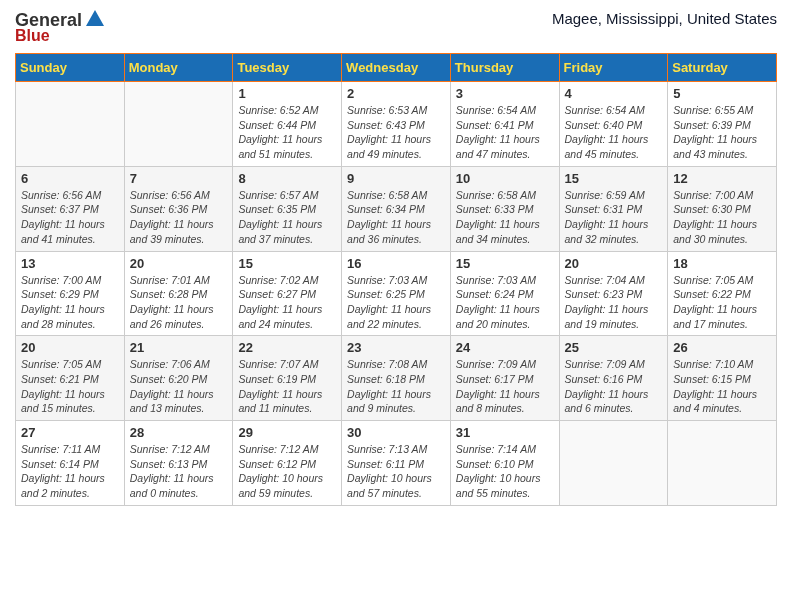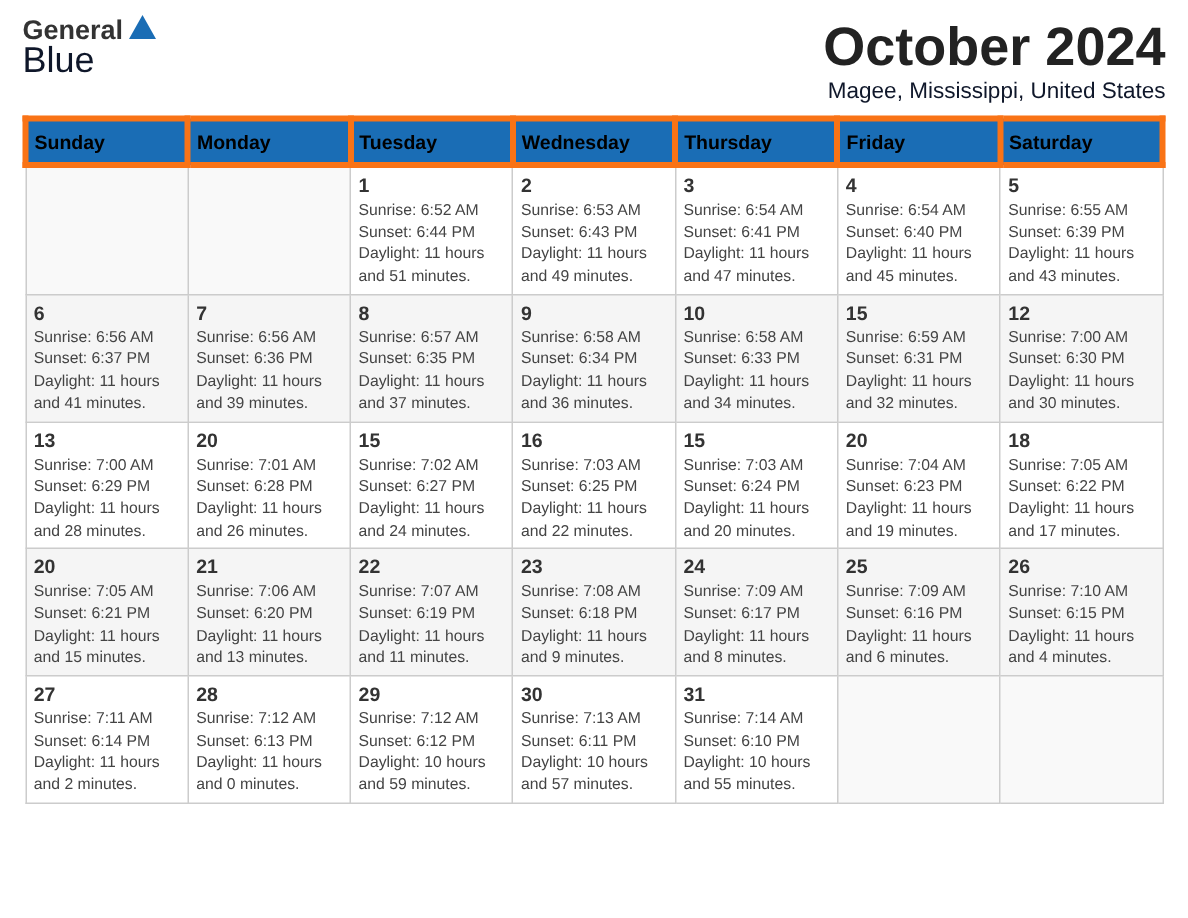--- a/index.html
+++ b/index.html
@@ -37,26 +37,26 @@
       font-size: 15px;
       color: #0f172a;
     }
     table {
       width: 100%;
       border-collapse: collapse;
       table-layout: fixed;
     }
     th {
       background-color: #1a6db5;
-      color: #000000;
+      color: #fde047;
       font-size: 13px;
       font-weight: bold;
       padding: 6px 4px;
       text-align: left;
-      border: 4px solid #f97316;
+      border: 1px solid #f97316;
     }
     td {
       border: 1px solid #ccc;
       vertical-align: top;
       padding: 4px 5px;
       font-size: 11px;
       color: #333;
       height: 80px;
       background: #fff;
     }
@@ -72,37 +72,37 @@
     .day-number {
       font-size: 13px;
       font-weight: bold;
       display: block;
       margin-bottom: 2px;
     }
     .day-info {
       font-size: 10.5px;
       line-height: 1.4;
       color: #444;
+      font-style: italic;
     }
   </style>
 </head>
 <body>
 
 <div class="header">
   <div class="logo">
     <div class="logo-line">
       <span style="font-size:18px;font-weight:bold;color:#333;">General</span>
       <svg width="22" height="22" viewBox="0 0 22 22" style="margin-left:2px;margin-top:-4px;">
         <polygon points="11,2 20,18 2,18" fill="#1a6db5"></polygon>
       </svg>
     </div>
-    <span style="font-size:24px;font-weight:normal;color:#0f172a;margin-top:-4px;">Blue</span>
+    <span style="font-size:16px;font-weight:bold;color:#b91c1c;margin-top:-4px;">Blue</span>
   </div>
   <div class="title-block">
-    <div class="month-title">October 2024</div>
     <div class="location-title">Magee, Mississippi, United States</div>
   </div>
 </div>
 
 <table>
   <thead>
     <tr>
       <th>Sunday</th>
       <th>Monday</th>
       <th>Tuesday</th>

